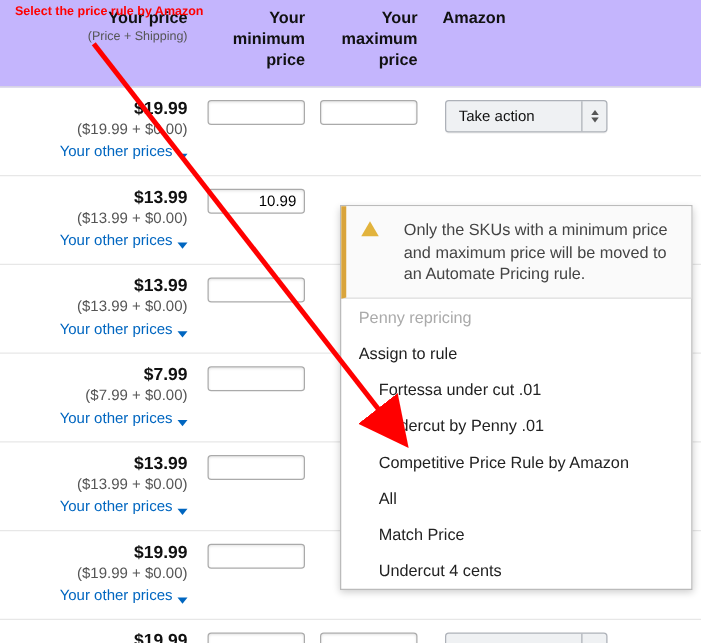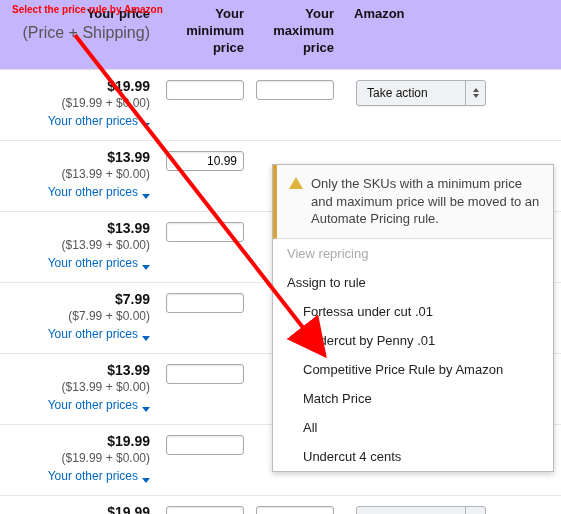--- a/index.html
+++ b/index.html
@@ -19,21 +19,21 @@
     padding: 6px 0 12px 0;
   }
   .col-price { width: 160px; text-align: right; padding-right: 10px; }
   .col-min   { width: 90px; text-align: right; padding-right: 6px; }
   .col-max   { width: 90px; text-align: right; padding-right: 6px; }
   .col-action{ width: 210px; text-align: left; padding-left: 14px; }
   .header-row .col-price,
   .header-row .col-min,
   .header-row .col-max,
   .header-row .col-action { font-weight: bold; line-height: 1.3; }
-  .header-sub { font-weight: normal; color: #555; font-size: 16px; }
+  .header-sub { font-weight: normal; color: #555; font-size: 10px; }
   .row {
     display: flex;
     align-items: flex-start;
     border-bottom: 1px solid #e7e7e7;
     padding: 8px 0 12px 0;
     min-height: 64px;
   }
   .price-main { font-weight: bold; font-size: 14px; }
   .price-sub  { color: #555; font-size: 12px; margin-top: 2px; }
   .other-prices {
@@ -128,21 +128,21 @@
     left: 272px;
     width: 282px;
     background: #fff;
     border: 1px solid #bbb;
     box-shadow: 0 2px 6px rgba(0,0,0,.2);
     z-index: 20;
     font-size: 13px;
   }
   .warning-box {
     display: flex;
-    gap: 8px;
+    gap: 20px;
     padding: 10px 12px;
     border-bottom: 1px solid #ddd;
     background: #fafafa;
     border-left: 4px solid #d9a43b;
   }
   .warn-icon {
     width: 0; height: 0;
     border-left: 7px solid transparent;
     border-right: 7px solid transparent;
     border-bottom: 12px solid #e2b33c;
@@ -259,22 +259,22 @@
         </div></div>
     </div>
   </div>
 
 <div class="dropdown-panel">
   <div class="warning-box">
     <div class="warn-icon"></div>
     <div class="warning-text">Only the SKUs with a minimum price and maximum price will be moved to an Automate Pricing rule.</div>
   </div>
   <div id="menu-items">
-      <div class="menu-item disabled">View repricing</div>
+      <div class="menu-item disabled">Penny repricing</div>
       <div class="menu-item">Assign to rule</div>
       <div class="menu-item menu-sub">Fortessa under cut .01</div>
       <div class="menu-item menu-sub">Undercut by Penny .01</div>
       <div class="menu-item menu-sub">Competitive Price Rule by Amazon</div>
+      <div class="menu-item menu-sub">All</div>
       <div class="menu-item menu-sub">Match Price</div>
-      <div class="menu-item menu-sub">All</div>
       <div class="menu-item menu-sub">Undercut 4 cents</div>
     </div>
 </div>
 
 </body></html>

